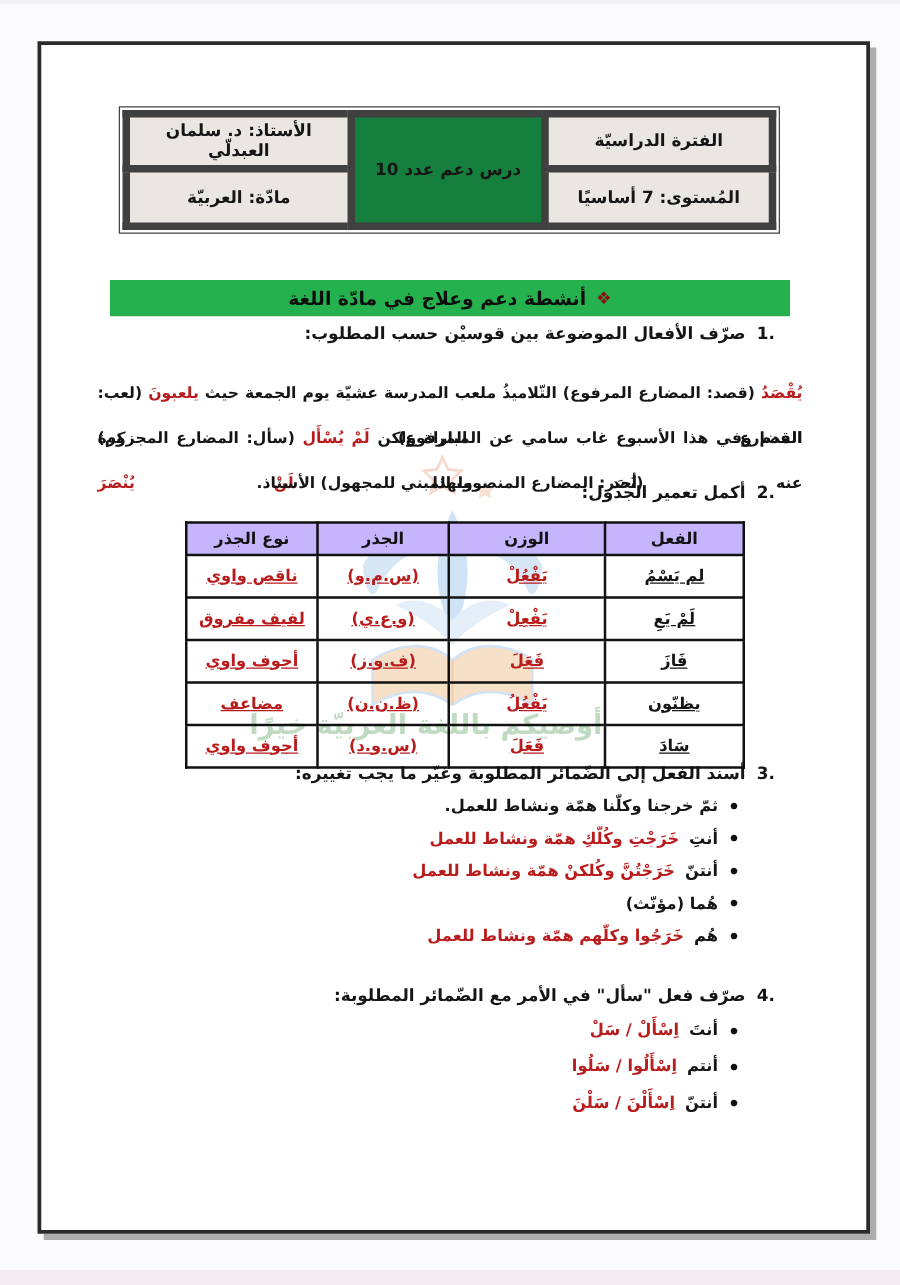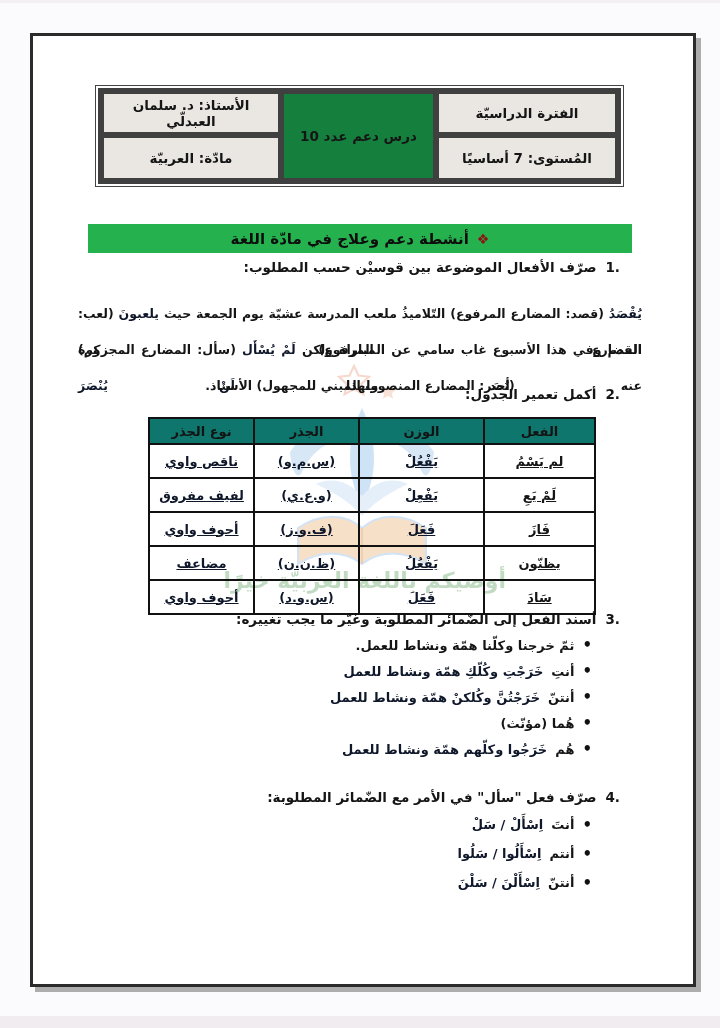--- a/index.html
+++ b/index.html
@@ -53,39 +53,39 @@
   #q3 { top:611px; right:100px; }
   #q4 { top:789px; right:100px; }
 
   
   .para {
     position:absolute; right:78px; top:296px; width:564px; direction:rtl;
     font-weight:bold; font-size:12.5px; z-index:2;
   }
   .para-line { text-align:justify; text-align-last:justify; line-height:36px; height:36px; }
   .para-line.last { text-align-last:center; }
-  .red { color:#0f172a; }
+  .red { color:#b91c1c; }
 
   
   .gtable {
     position:absolute; left:148px; top:417px; border-collapse:collapse; direction:rtl;
     font-weight:bold; font-size:13px; z-index:2; background:transparent;
   }
   .gtable th, .gtable td { border:2px solid #111; text-align:center; vertical-align:middle; }
-  .gtable th { background:#0f766e; height:26px; color:#131313; }
+  .gtable th { background:#c4b5fd; height:26px; color:#131313; }
   .gtable td { height:34px;text-decoration:underline; }
   .col-verb { width:111px; }
   .col-wazn { width:125px; }
   .col-root { width:105px; }
   .col-type { width:105px; }
 
   
   .wm-logo { position:absolute; left:276px; top:356px; width:172px; height:238px; z-index:0; }
   .wm-text {
-    position:absolute; left:240px; top:568px; width:266px; z-index:0;
+    position:absolute; left:216px; top:568px; width:266px; z-index:0;
     direction:rtl; text-align:center; font-size:22px; font-weight:bold;
     color:#8fbf92; opacity:.55; white-space:nowrap;
   }
 
   
   .bullets { position:absolute; right:128px; direction:rtl; z-index:2; }
   #bullets3 { top:632px; }
   #bullets4 { top:810px; }
   .bullet {
     display:flex; direction:rtl; align-items:center; gap:8px;

